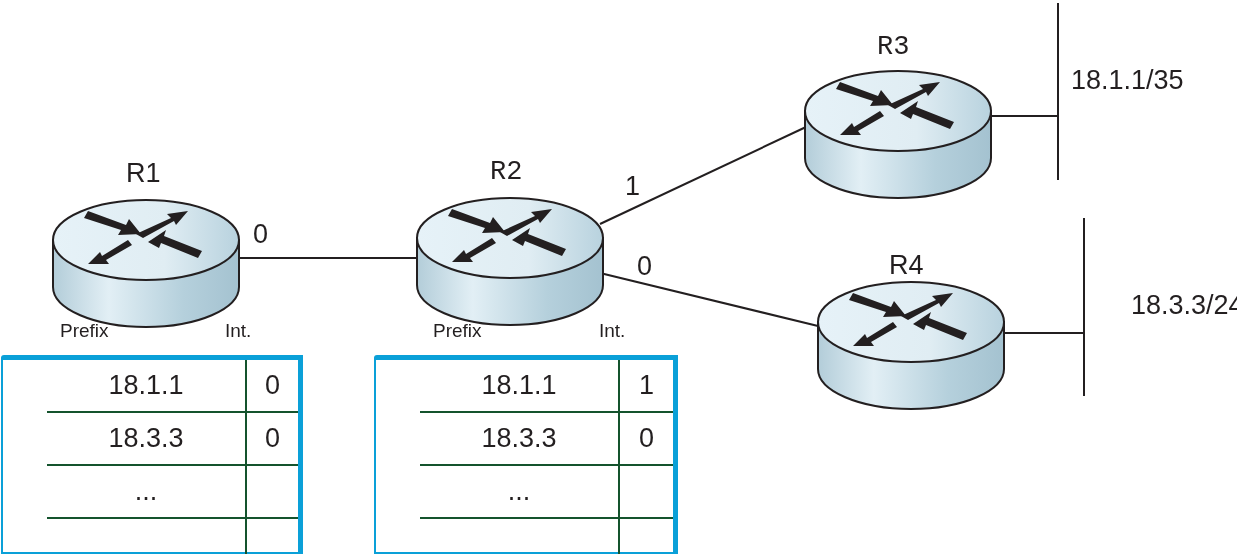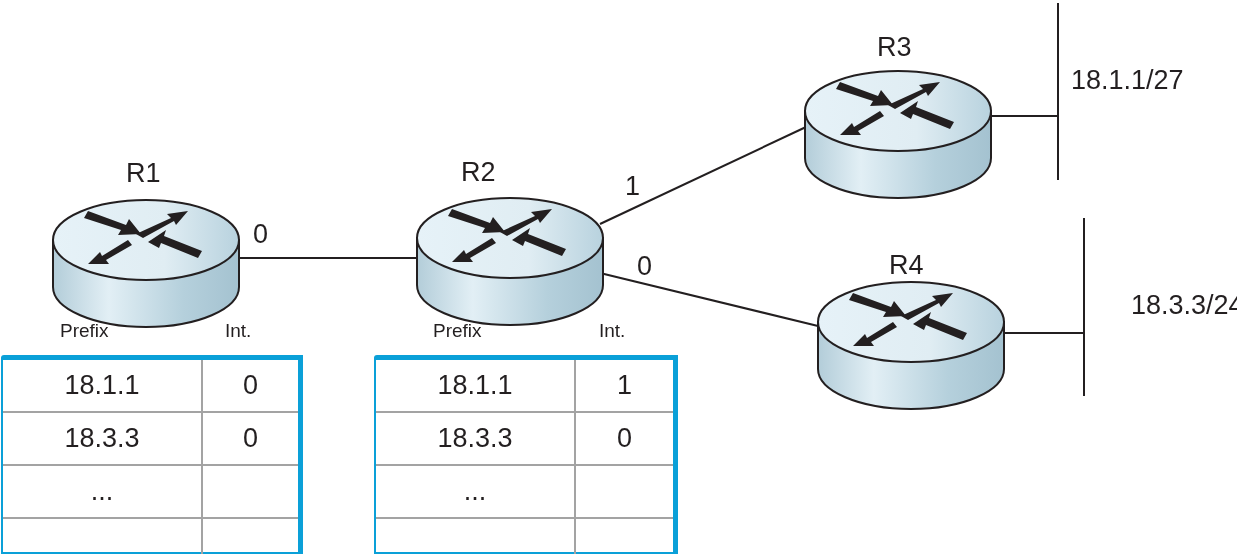--- a/index.html
+++ b/index.html
@@ -3,23 +3,23 @@
 <meta charset="utf-8">
 <style>
   html, body { margin: 0; padding: 0; background: #ffffff; }
   body { width: 1237px; height: 554px; position: relative; overflow: hidden;
          font-family: "Liberation Sans", sans-serif; color: #231f20; }
   svg#net { position: absolute; left: 0; top: 0; }
   .lbl { position: absolute; font-size: 27px; line-height: 1; white-space: nowrap; }
   .tbl-wrap { position: absolute; box-sizing: border-box;
               border-top: 5px solid #0aa0d8; border-right: 5px solid #0aa0d8;
               border-left: 2px solid #0aa0d8; border-bottom: 2px solid #0aa0d8;
-              border-top-left-radius: 3px; }
+              border-top-left-radius: 3px; padding-left: 44px; }
   .tbl-wrap table { border-collapse: collapse; width: 100%; height: 100%; }
-  .tbl-wrap td { border: 2px solid #a3a3a3; text-align: center; font-size: 27px;
+  .tbl-wrap td { border: 2px solid #14532d; text-align: center; font-size: 27px;
                  padding: 0; height: 51px; }
   .tbl-wrap tr:first-child td { border-top: none; }
   .tbl-wrap tr:last-child td { border-bottom: none; }
   .tbl-wrap td:first-child { border-left: none; width: 198px; }
   .tbl-wrap td:last-child { border-right: none; }
   .hdr { position: absolute; font-size: 19px; }
 </style>
 </head>
 <body>
 
@@ -66,29 +66,29 @@
     </g>
   <g>
       <use href="#router" transform="translate(898,111)"></use>
     </g>
   <g>
       <use href="#router" transform="translate(911,322)"></use>
     </g>
 </svg>
 
 <div class="lbl" style="left:126px;top:160px;text-align:center;">R1</div>
-<div class="lbl" style="left:461px;top:159px;">R2</div>
-<div class="lbl" style="left:877px;top:34px;">R3</div>
+<div class="lbl" style="left:490px;top:159px;font-family:Liberation Mono, monospace;">R2</div>
+<div class="lbl" style="left:877px;top:34px;font-family:Liberation Mono, monospace;">R3</div>
 <div class="lbl" style="left:889px;top:252px;">R4</div>
 
 <div class="lbl" style="left:253px;top:221px;">0</div>
 <div class="lbl" style="left:625px;top:173px;">1</div>
 <div class="lbl" style="left:637px;top:253px;">0</div>
 
-<div class="lbl" style="left:1071px;top:67px;">18.1.1/27</div>
+<div class="lbl" style="left:1071px;top:67px;">18.1.1/35</div>
 <div class="lbl" style="left:1097px;top:292px;margin-left:34px;">18.3.3/24</div>
 
 <div class="hdr" style="left:60px;top:320px;">Prefix</div>
 <div class="hdr" style="left:225px;top:320px;">Int.</div>
 <div class="tbl-wrap" style="left:1px;top:355px;width:302px;height:199px;">
   <table>
     <tbody>
         <tr>
       <td>18.1.1</td>
       <td>0</td>

